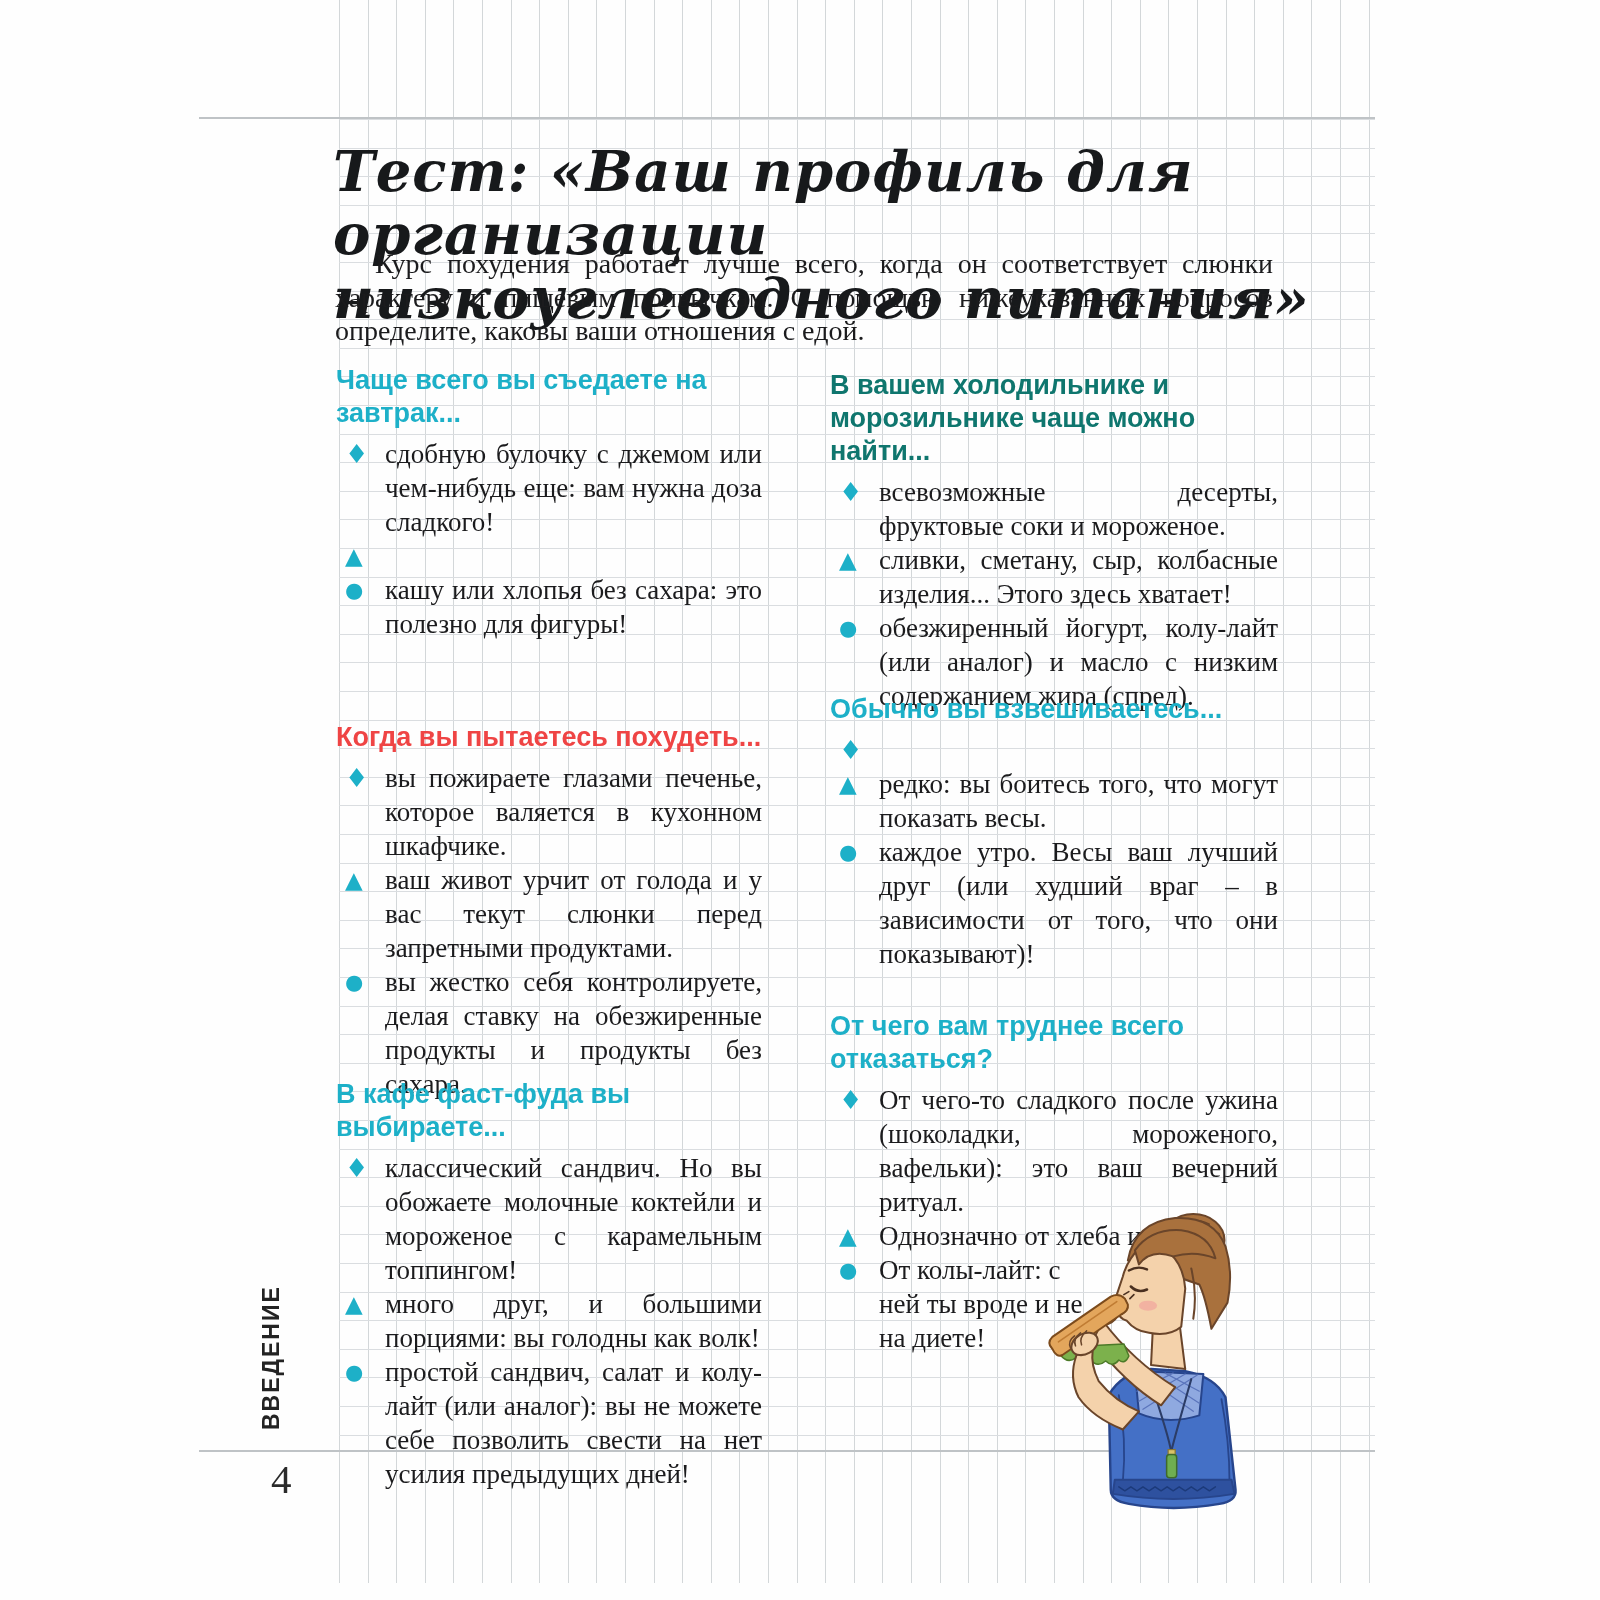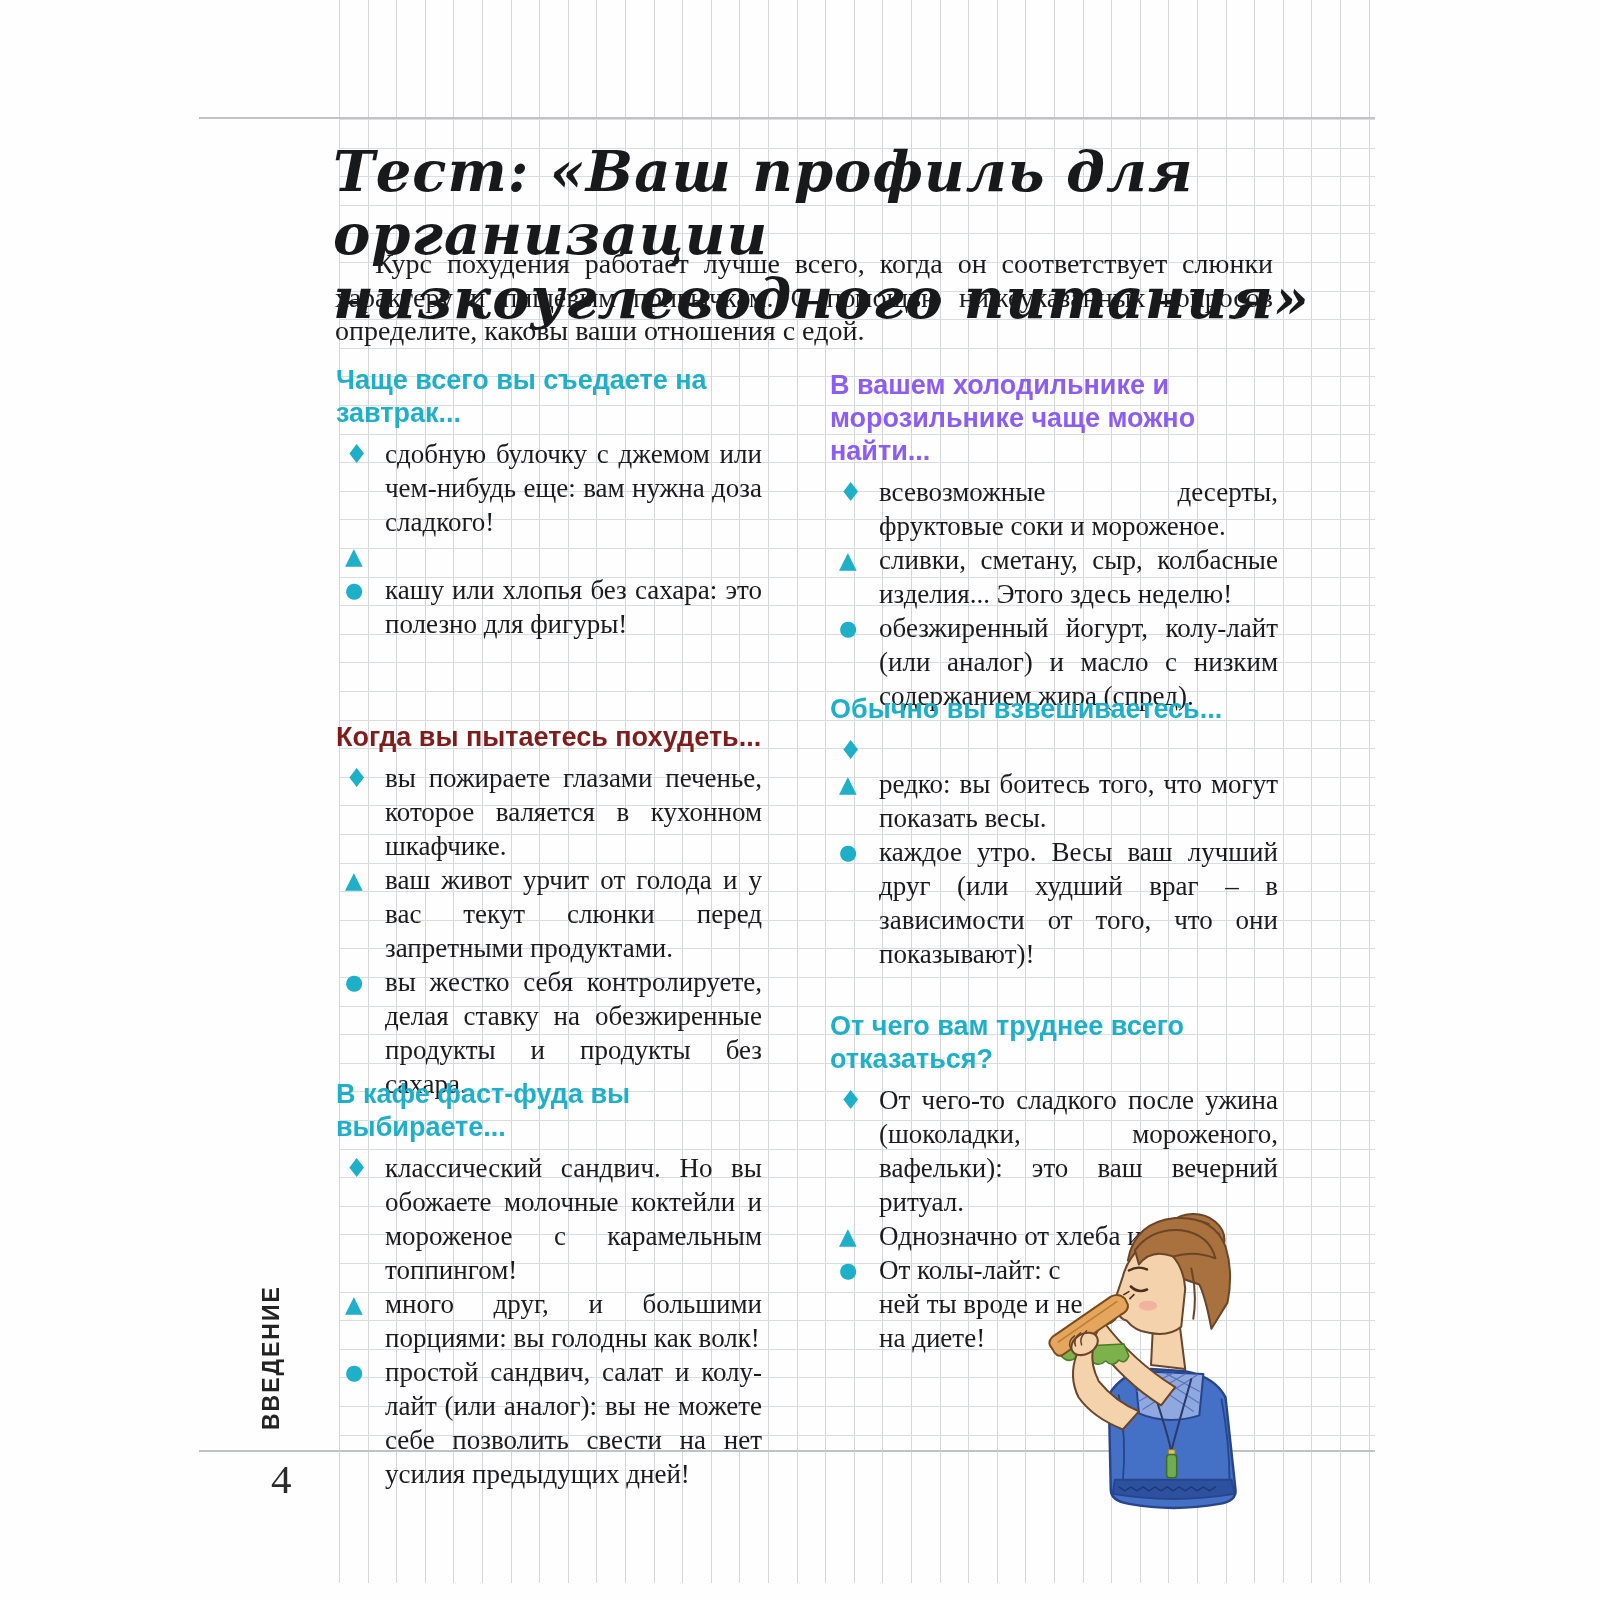--- a/index.html
+++ b/index.html
@@ -93,21 +93,21 @@
   <div class="item">
     <span class="bullet triangle" style="color:#1db0c8">▲</span>
   </div>
   <div class="item">
     <span class="bullet circle" style="color:#1db0c8">●</span>
     <div class="item-text">кашу или хлопья без сахара: это полезно для фигуры!</div>
   </div>
 </section>
 
 <section class="sec" id="sec-l2">
-  <h3 class="sec-header" style="color:#7f1d1d">Когда вы пытаетесь похудеть...</h3>
+  <h3 class="sec-header" style="color:#ef4444">Когда вы пытаетесь похудеть...</h3>
   <div class="item">
     <span class="bullet diamond" style="color:#1db0c8">♦</span>
     <div class="item-text">вы пожираете глазами печенье, которое валяется в кухонном шкафчике.</div>
   </div>
   <div class="item">
     <span class="bullet triangle" style="color:#1db0c8">▲</span>
     <div class="item-text">ваш живот урчит от голода и у вас текут слюнки перед запретными продуктами.</div>
   </div>
   <div class="item">
     <span class="bullet circle" style="color:#1db0c8">●</span>
@@ -125,29 +125,29 @@
     <span class="bullet triangle" style="color:#1db0c8">▲</span>
     <div class="item-text">много друг, и большими порциями: вы голодны как волк!</div>
   </div>
   <div class="item">
     <span class="bullet circle" style="color:#1db0c8">●</span>
     <div class="item-text">простой сандвич, салат и колу-лайт (или аналог): вы не можете себе позволить свести на нет усилия предыдущих дней!</div>
   </div>
 </section>
 
 <section class="sec" id="sec-r1">
-  <h3 class="sec-header" style="color:#8b5cf6">В вашем холодильнике и
+  <h3 class="sec-header" style="color:#0f766e">В вашем холодильнике и
 морозильнике чаще можно найти...</h3>
   <div class="item">
     <span class="bullet diamond" style="color:#1db0c8">♦</span>
     <div class="item-text">всевозможные десерты, фруктовые соки и мороженое.</div>
   </div>
   <div class="item">
     <span class="bullet triangle" style="color:#1db0c8">▲</span>
-    <div class="item-text">сливки, сметану, сыр, колбасные изделия... Этого здесь неделю!</div>
+    <div class="item-text">сливки, сметану, сыр, колбасные изделия... Этого здесь хватает!</div>
   </div>
   <div class="item">
     <span class="bullet circle" style="color:#1db0c8">●</span>
     <div class="item-text">обезжиренный йогурт, колу-лайт (или аналог) и масло с низким содержанием жира (спред).</div>
   </div>
 </section>
 
 <section class="sec" id="sec-r2">
   <h3 class="sec-header" style="color:#1db0c8">Обычно вы взвешиваетесь...</h3>
   <div class="item">

